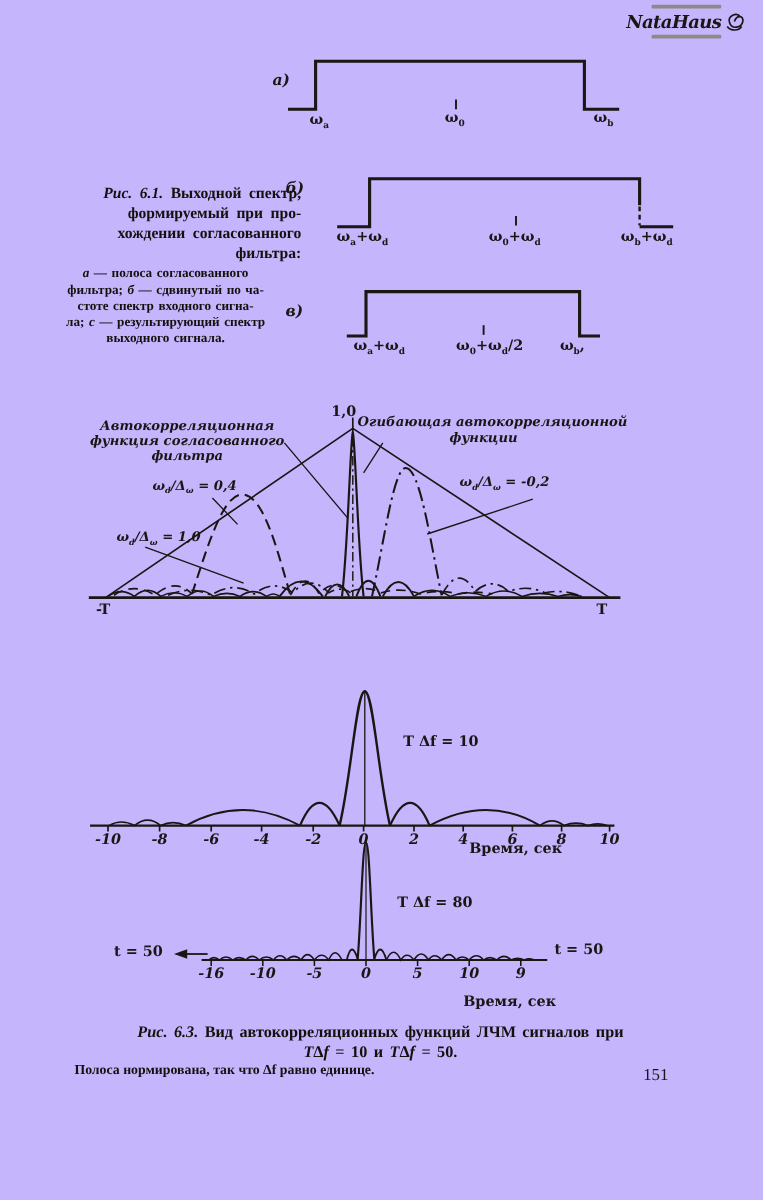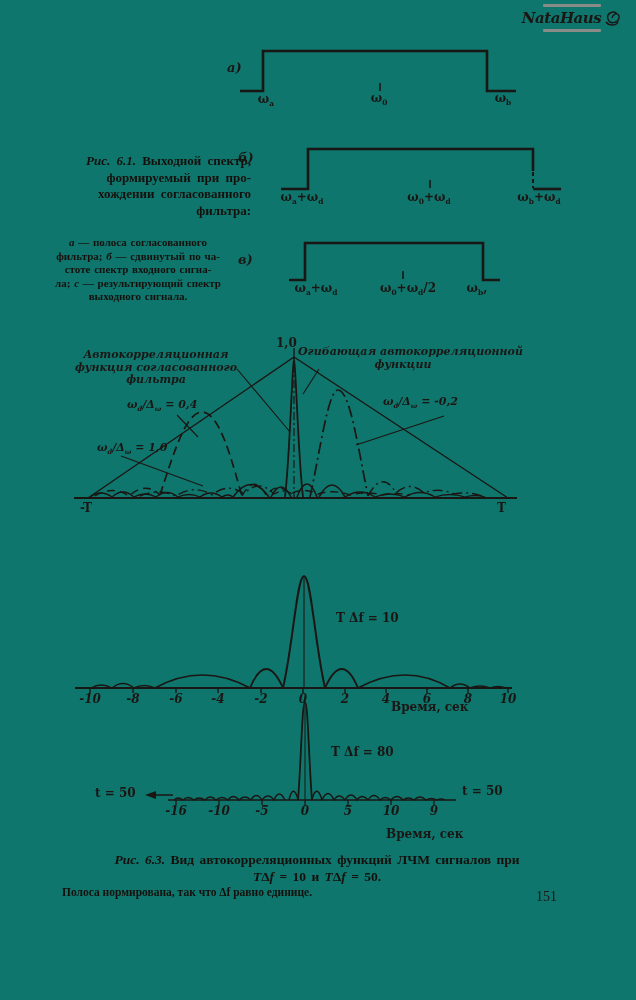--- a/index.html
+++ b/index.html
@@ -1,28 +1,28 @@
 <!DOCTYPE html>
 <html><head>
 <meta charset="utf-8">
 <style>
   html,body{margin:0;padding:0;background:#fbfaf5;}
-  .page{position:relative;width:636px;height:1000px;background:#0f766e;overflow:hidden;
+  .page{position:relative;width:636px;height:1000px;background:#c4b5fd;overflow:hidden;
         font-family:"Liberation Serif",serif;color:#1a1613;}
   .art{position:absolute;left:0;top:0;}
   .lbl{position:absolute;white-space:nowrap;color:#1a1613;}
   .ann{font-family:"DejaVu Serif",serif;font-style:italic;font-weight:bold;font-size:11px;line-height:12.5px;}
   .ann12{font-family:"DejaVu Serif",serif;font-weight:bold;font-size:12px;}
   .ann13{font-family:"DejaVu Serif",serif;font-style:italic;font-weight:bold;font-size:13px;}
   .center{text-align:center;}
   .tick{font-family:"DejaVu Serif",serif;font-style:italic;font-weight:bold;font-size:12px;
         width:40px;margin-left:-20px;text-align:center;}
   .cap{position:absolute;font-family:"Liberation Serif",serif;font-weight:bold;color:#15100c;}
   .cap-title{font-size:13px;line-height:16.5px;text-align:right;word-spacing:3px;}
-  .cap-note{font-size:11px;line-height:13.5px;text-align:center;word-spacing:1px;margin-top:17px;}
+  .cap-note{font-size:11px;line-height:13.5px;text-align:center;word-spacing:1px;margin-top:3px;}
   .cap62{font-size:13.5px;line-height:17px;text-align:center;word-spacing:4px;}
   .cap63{font-size:13.5px;line-height:17px;text-align:center;word-spacing:2px;}
   .cap63-note{font-size:11.5px;margin-top:1px;text-align:left;}
   .pagenum{font-size:14px;font-weight:normal;}
   sub{font-size:0.62em;}
   .logo{position:absolute;right:4px;top:3px;width:120px;text-align:center;}
   .logo-tiny{height:3px;background:#8a8a86;margin:1px auto;width:58px;border-radius:1px;}
   .logo-row{display:flex;align-items:center;justify-content:center;gap:1px;}
   .logo-name{font-family:"DejaVu Serif",serif;font-style:italic;font-weight:bold;font-size:15px;letter-spacing:-0.5px;}
 </style>

